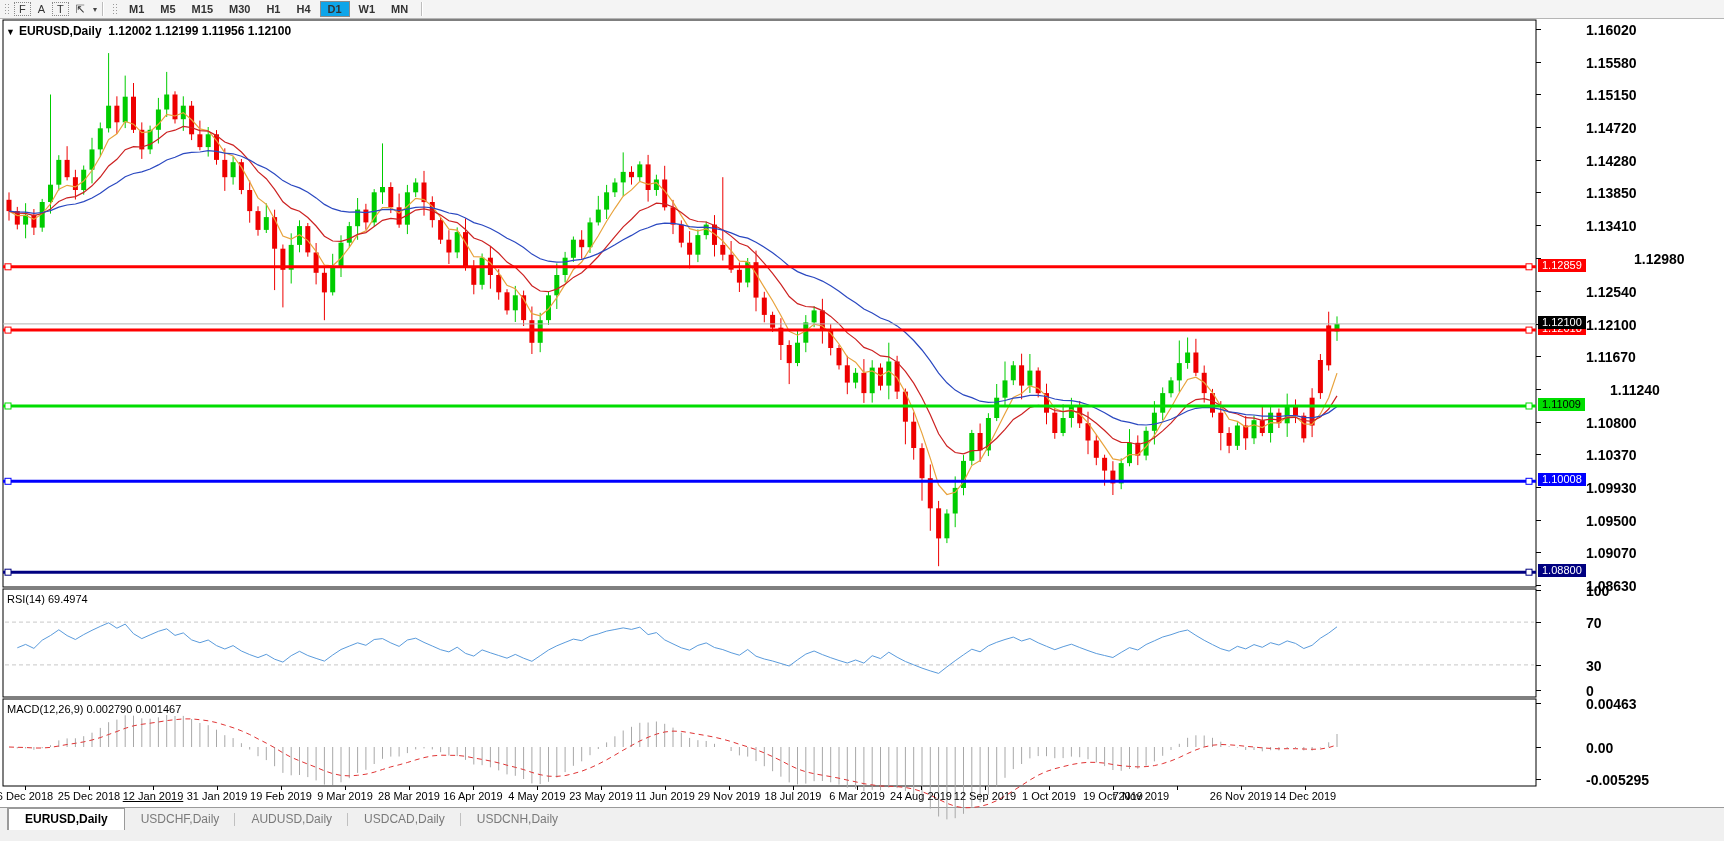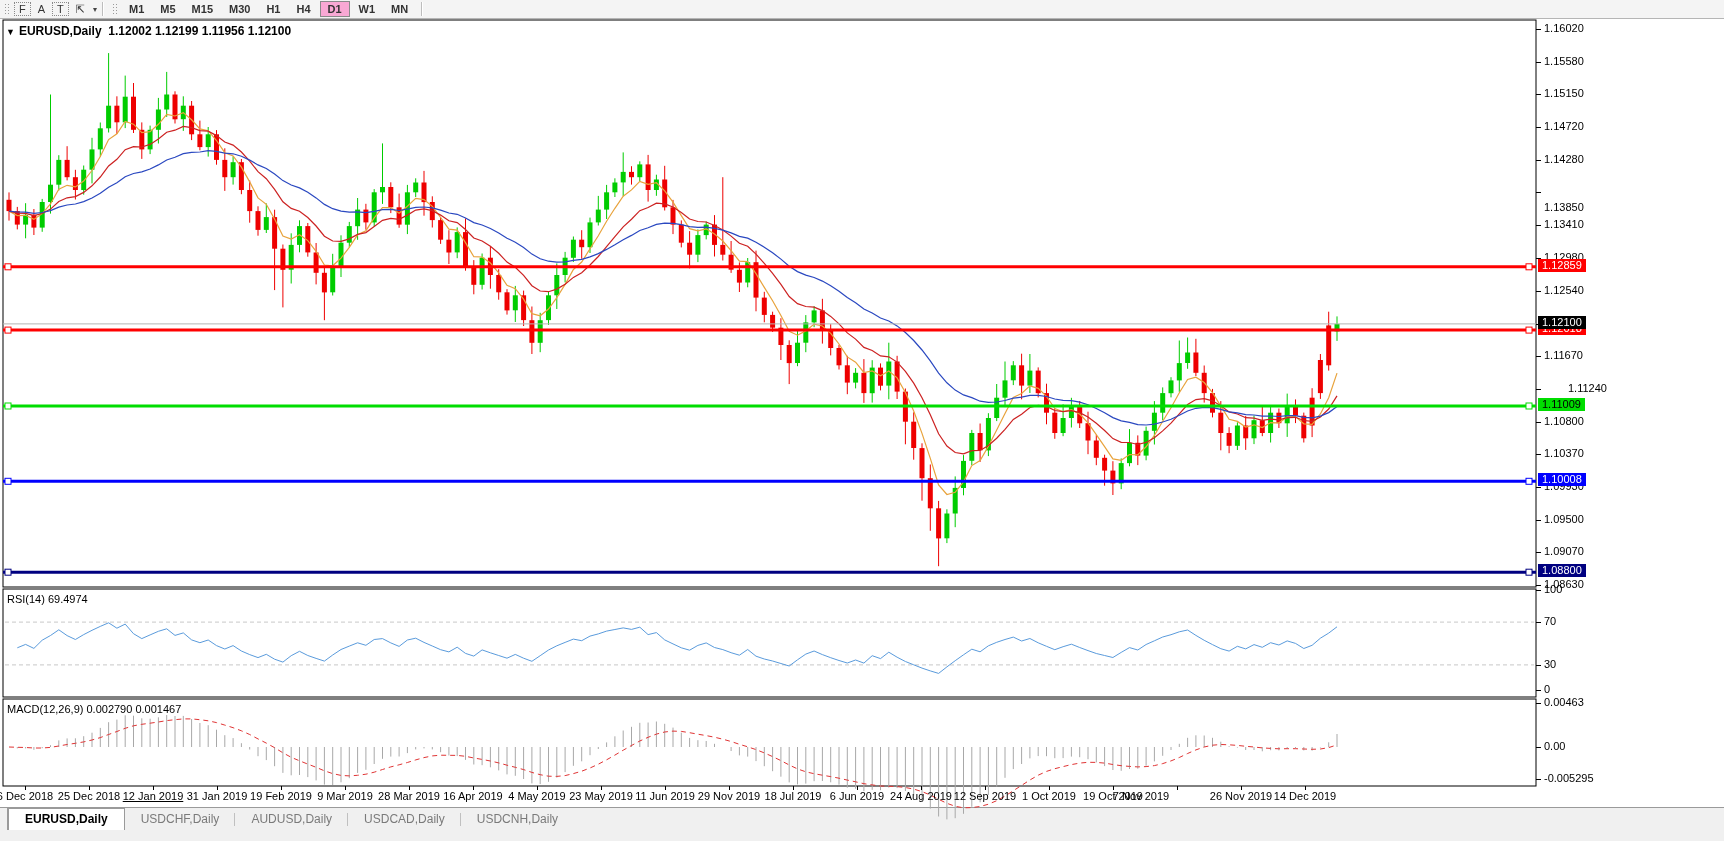--- a/index.html
+++ b/index.html
@@ -6,28 +6,28 @@
   #app{position:relative;width:1724px;height:841px;background:#fff;overflow:hidden;
        font-family:"Liberation Sans","DejaVu Sans",sans-serif;-webkit-font-smoothing:none;}
   
   #toolbar{position:absolute;left:0;top:0;width:1724px;height:18px;background:#f4f4f4;
            border-bottom:1px solid #b5b5b5;display:flex;align-items:center;font-size:11px;color:#222;}
   .drag-dots{width:5px;height:12px;margin:0 4px;
      background-image:radial-gradient(#9a9a9a 1px,transparent 1px);background-size:3px 3px;}
   .tbtn{padding:1px 7px;margin:0 1px;color:#333;font-weight:700;cursor:default;}
   .tbtn.icon{font-weight:400;padding:1px 5px;}
   .tbtn.boxed{border:1px dotted #8a8a8a;padding:0 4px;}
-  .tbtn.active{background:#f9a8d4;border:1px solid #8a8a8a;text-align:right;}
+  .tbtn.active{background:#0ea5e9;border:1px solid #8a8a8a;text-align:right;}
   .tsep{width:1px;height:14px;background:#bdbdbd;margin:0 5px;box-shadow:1px 0 0 #fff;}
   .dd-arrow{font-size:8px;color:#444;margin-left:2px;}
   
   .chart-title{position:absolute;left:6px;top:24px;font-size:12px;font-weight:700;color:#000;z-index:5;}
   .chart-title .arr{font-size:9px;margin-right:4px;}
   .panel-label{position:absolute;left:7px;font-size:11px;color:#000;z-index:5;}
-  .ptick{position:absolute;left:1544px;font-size:11px;color:#000;z-index:3;white-space:nowrap;}
+  .ptick{position:absolute;left:1586px;font-size:14px;color:#000;z-index:3;white-space:nowrap;font-weight:bold;}
   .ptick-dash{position:absolute;left:1536px;width:5px;height:1px;background:#000;z-index:3;}
   .linelabel{position:absolute;left:1538px;font-size:11px;padding:0 4px 1px 4px;z-index:6;white-space:nowrap;}
   .datelabel{position:absolute;top:790px;font-size:11px;color:#000;z-index:3;white-space:nowrap;}
   .datetick{position:absolute;top:786px;width:1px;height:4px;background:#000;z-index:3;}
   
   #tabbar{position:absolute;left:0;top:807px;width:1724px;height:34px;background:#f0f0f0;
           border-top:1px solid #9a9a9a;display:flex;align-items:flex-start;font-size:12px;}
   .tab-corner{width:7px;height:22px;border-right:1px solid #9a9a9a;}
   .tab{padding:3px 16px 4px 16px;color:#7a7a7a;margin-top:1px;position:relative;cursor:default;}
   .tab.active{background:#fff;border:1px solid #9a9a9a;border-top:1px solid #9a9a9a;border-bottom:none;
@@ -590,25 +590,25 @@
       <div class="ptick" style="top: 22px;">1.16020</div>
       <div class="ptick-dash" style="top: 62px;"></div>
       <div class="ptick" style="top: 55px;">1.15580</div>
       <div class="ptick-dash" style="top: 94px;"></div>
       <div class="ptick" style="top: 87px;">1.15150</div>
       <div class="ptick-dash" style="top: 127px;"></div>
       <div class="ptick" style="top: 120px;">1.14720</div>
       <div class="ptick-dash" style="top: 160px;"></div>
       <div class="ptick" style="top: 153px;">1.14280</div>
       <div class="ptick-dash" style="top: 192px;"></div>
-      <div class="ptick" style="top: 185px; margin-top: 16px;">1.13850</div>
+      <div class="ptick" style="top: 185px;">1.13850</div>
       <div class="ptick-dash" style="top: 225px;"></div>
       <div class="ptick" style="top: 218px;">1.13410</div>
       <div class="ptick-dash" style="top: 258px;"></div>
-      <div class="ptick" style="top: 251px;">1.12980</div>
+      <div class="ptick" style="top: 251px; margin-left: 48px;">1.12980</div>
       <div class="ptick-dash" style="top: 291px;"></div>
       <div class="ptick" style="top: 284px;">1.12540</div>
       <div class="ptick-dash" style="top: 324px;"></div>
       <div class="ptick" style="top: 317px;">1.12100</div>
       <div class="ptick-dash" style="top: 356px;"></div>
       <div class="ptick" style="top: 349px;">1.11670</div>
       <div class="ptick-dash" style="top: 389px;"></div>
       <div class="ptick" style="top: 382px; margin-left: 24px;">1.11240</div>
       <div class="ptick-dash" style="top: 422px;"></div>
       <div class="ptick" style="top: 415px;">1.10800</div>
@@ -662,21 +662,21 @@
       <div class="datelabel" style="left: 537px; transform: translateX(-50%);">4 May 2019</div>
       <div class="datetick" style="left: 601px;"></div>
       <div class="datelabel" style="left: 601px; transform: translateX(-50%);">23 May 2019</div>
       <div class="datetick" style="left: 665px;"></div>
       <div class="datelabel" style="left: 665px; transform: translateX(-50%);">11 Jun 2019</div>
       <div class="datetick" style="left: 729px;"></div>
       <div class="datelabel" style="left: 729px; transform: translateX(-50%);">29 Nov 2019</div>
       <div class="datetick" style="left: 793px;"></div>
       <div class="datelabel" style="left: 793px; transform: translateX(-50%);">18 Jul 2019</div>
       <div class="datetick" style="left: 857px;"></div>
-      <div class="datelabel" style="left: 857px; transform: translateX(-50%);">6 Jun 2019</div>
+      <div class="datelabel" style="left: 857px; transform: translateX(-50%);">6 Mar 2019</div>
       <div class="datetick" style="left: 921px;"></div>
       <div class="datelabel" style="left: 921px; transform: translateX(-50%); text-align: center;">24 Aug 2019</div>
       <div class="datetick" style="left: 985px;"></div>
       <div class="datelabel" style="left: 985px; transform: translateX(-50%);">12 Sep 2019</div>
       <div class="datetick" style="left: 1049px;"></div>
       <div class="datelabel" style="left: 1049px; transform: translateX(-50%);">1 Oct 2019</div>
       <div class="datetick" style="left: 1113px;"></div>
       <div class="datelabel" style="left: 1113px; transform: translateX(-50%);">19 Oct 2019</div>
       <div class="datetick" style="left: 1177px;"></div>
       <div class="datelabel" style="left: 1141px; transform: translateX(-50%);">7 Nov 2019</div>

